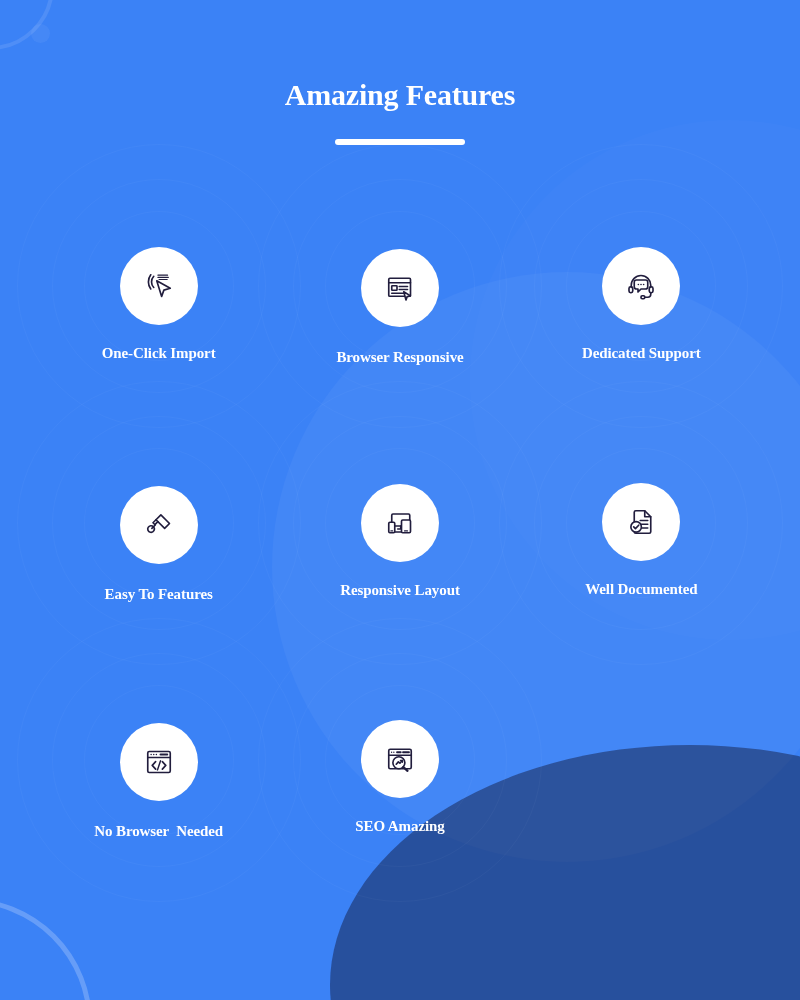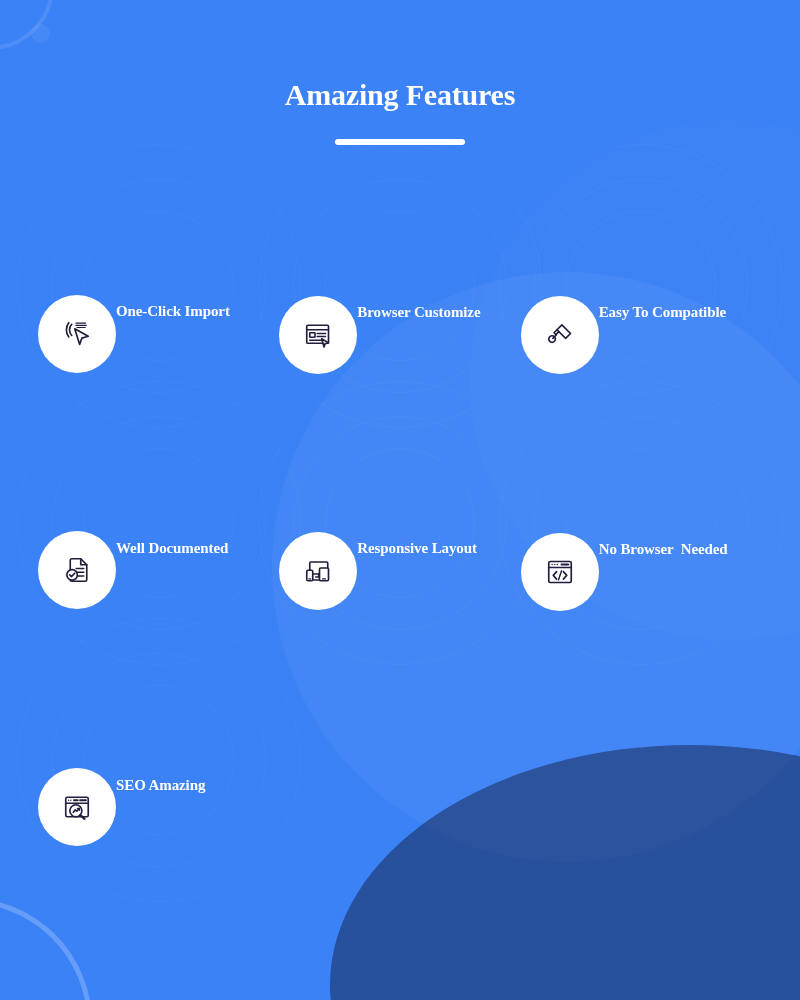--- a/index.html
+++ b/index.html
@@ -107,21 +107,21 @@
     margin-top: 38px;
     display: grid;
     grid-template-columns: repeat(3, 1fr);
     row-gap: 0px;
     padding: 0 38px;
   }
   .feature {
     position: relative;
     height: 237px;
     display: flex;
-    flex-direction: row;
+    flex-direction: column;
     align-items: center;
     justify-content: flex-start;
   }
   .feature .rings {
     position: absolute;
     left: 50%;
     top: 103px;
     width: 0;
     height: 0;
     pointer-events: none;
@@ -217,78 +217,99 @@
         </div>
       <div class="icon-circle">
         <svg viewBox="0 0 48 48" fill="none" stroke="#211d3d" stroke-width="2.2" stroke-linecap="round" stroke-linejoin="round">
           <rect x="9" y="11" width="29" height="24" rx="1.5"></rect>
           <path d="M9 17h29"></path>
           <rect x="13" y="21" width="7" height="6" rx="0.8"></rect>
           <path d="M23 22h11M23 26h11M13 31h16"></path>
           <path d="M29 29 L38 34.5 L33.5 35.5 L32 40 Z" fill="#fff"></path>
         </svg>
       </div>
-      <div class="feature-label">Browser Customize</div>
-    </div>
-
-
+      <div class="feature-label">Browser Responsive</div>
+    </div>
+
+
+    <div class="feature col-left">
+      <div class="rings">
+          <span class="r1"></span>
+          <span class="r2"></span>
+          <span class="r3"></span>
+        </div>
+      <div class="icon-circle">
+        <svg viewBox="0 0 48 48" fill="none" stroke="#211d3d" stroke-width="2.2" stroke-linecap="round" stroke-linejoin="round">
+          <path d="M11 26v-3a13 13 0 0 1 26 0v3"></path>
+          <rect x="8" y="25" width="5" height="8" rx="2.2"></rect>
+          <rect x="35" y="25" width="5" height="8" rx="2.2"></rect>
+          <path d="M37 33v2a4 4 0 0 1-4 4h-4"></path>
+          <rect x="24" y="37" width="5" height="4" rx="1.6"></rect>
+          <path d="M18 16h12a3 3 0 0 1 3 3v6a3 3 0 0 1-3 3h-6l-4 4v-4h-2a3 3 0 0 1-3-3v-6a3 3 0 0 1 3-3z" fill="#fff"></path>
+          <circle cx="20.5" cy="22" r="1.1" fill="#211d3d" stroke="none"></circle>
+          <circle cx="24" cy="22" r="1.1" fill="#211d3d" stroke="none"></circle>
+          <circle cx="27.5" cy="22" r="1.1" fill="#211d3d" stroke="none"></circle>
+        </svg>
+      </div>
+      <div class="feature-label">Dedicated Support</div>
+    </div>
 
     <div class="feature col-mid">
       <div class="rings">
           <span class="r1"></span>
           <span class="r2"></span>
           <span class="r3"></span>
         </div>
       <div class="icon-circle">
         <svg viewBox="0 0 48 48" fill="none" stroke="#211d3d" stroke-width="2.2" stroke-linecap="round" stroke-linejoin="round">
           <path d="M26.5 10.5 L38 22 L31.5 28.5 L20 17 Z"></path>
           <path d="M20 17 L16 21 L19 24 L14.5 28.5"></path>
           <path d="M22.5 19.5 L18.5 23.5"></path>
           <path d="M16.6 26.4a4.4 4.4 0 1 0-4.2 7.3 4.4 4.4 0 0 0 4.2-7.3z"></path>
         </svg>
       </div>
-      <div class="feature-label">Easy To Compatible</div>
-    </div>
-
-    <div class="feature col-right">
-      <div class="rings">
-          <span class="r1"></span>
-          <span class="r2"></span>
-          <span class="r3"></span>
-        </div>
-      <div class="icon-circle">
-        <svg viewBox="0 0 48 48" fill="none" stroke="#211d3d" stroke-width="2.2" stroke-linecap="round" stroke-linejoin="round">
-          <path d="M17 9h12l8 8v20a2 2 0 0 1-2 2H17a2 2 0 0 1-2-2V11a2 2 0 0 1 2-2z"></path>
-          <path d="M29 9v8h8"></path>
-          <path d="M23 22h10M23 27h10M25 32h8"></path>
-          <circle cx="17.5" cy="30.5" r="7" fill="#fff"></circle>
-          <path d="m14.3 30.6 2.3 2.3 4.3-4.6"></path>
-        </svg>
-      </div>
-      <div class="feature-label">Well Documented</div>
+      <div class="feature-label">Easy To Features</div>
     </div>
 
     <div class="feature col-left">
       <div class="rings">
           <span class="r1"></span>
           <span class="r2"></span>
           <span class="r3"></span>
         </div>
       <div class="icon-circle">
         <svg viewBox="0 0 48 48" fill="none" stroke="#211d3d" stroke-width="2.2" stroke-linecap="round" stroke-linejoin="round">
           <rect x="13" y="12" width="24" height="16" rx="1.6"></rect>
           <path d="M21 32h8M25 28v4"></path>
           <path d="M17 36h16" stroke-width="2"></path>
           <rect x="26" y="20" width="12" height="17" rx="1.6" fill="#fff"></rect>
           <path d="M30 34.5h4" stroke-width="1.6"></path>
           <rect x="9" y="23" width="8" height="14" rx="1.6" fill="#fff"></rect>
           <path d="M11.8 34.6h2.4" stroke-width="1.6"></path>
         </svg>
       </div>
       <div class="feature-label">Responsive Layout</div>
+    </div>
+
+    <div class="feature col-right">
+      <div class="rings">
+          <span class="r1"></span>
+          <span class="r2"></span>
+          <span class="r3"></span>
+        </div>
+      <div class="icon-circle">
+        <svg viewBox="0 0 48 48" fill="none" stroke="#211d3d" stroke-width="2.2" stroke-linecap="round" stroke-linejoin="round">
+          <path d="M17 9h12l8 8v20a2 2 0 0 1-2 2H17a2 2 0 0 1-2-2V11a2 2 0 0 1 2-2z"></path>
+          <path d="M29 9v8h8"></path>
+          <path d="M23 22h10M23 27h10M25 32h8"></path>
+          <circle cx="17.5" cy="30.5" r="7" fill="#fff"></circle>
+          <path d="m14.3 30.6 2.3 2.3 4.3-4.6"></path>
+        </svg>
+      </div>
+      <div class="feature-label">Well Documented</div>
     </div>
 
     <div class="feature col-mid">
       <div class="rings">
           <span class="r1"></span>
           <span class="r2"></span>
           <span class="r3"></span>
         </div>
       <div class="icon-circle">
         <svg viewBox="0 0 48 48" fill="none" stroke="#211d3d" stroke-width="2.2" stroke-linecap="round" stroke-linejoin="round">

